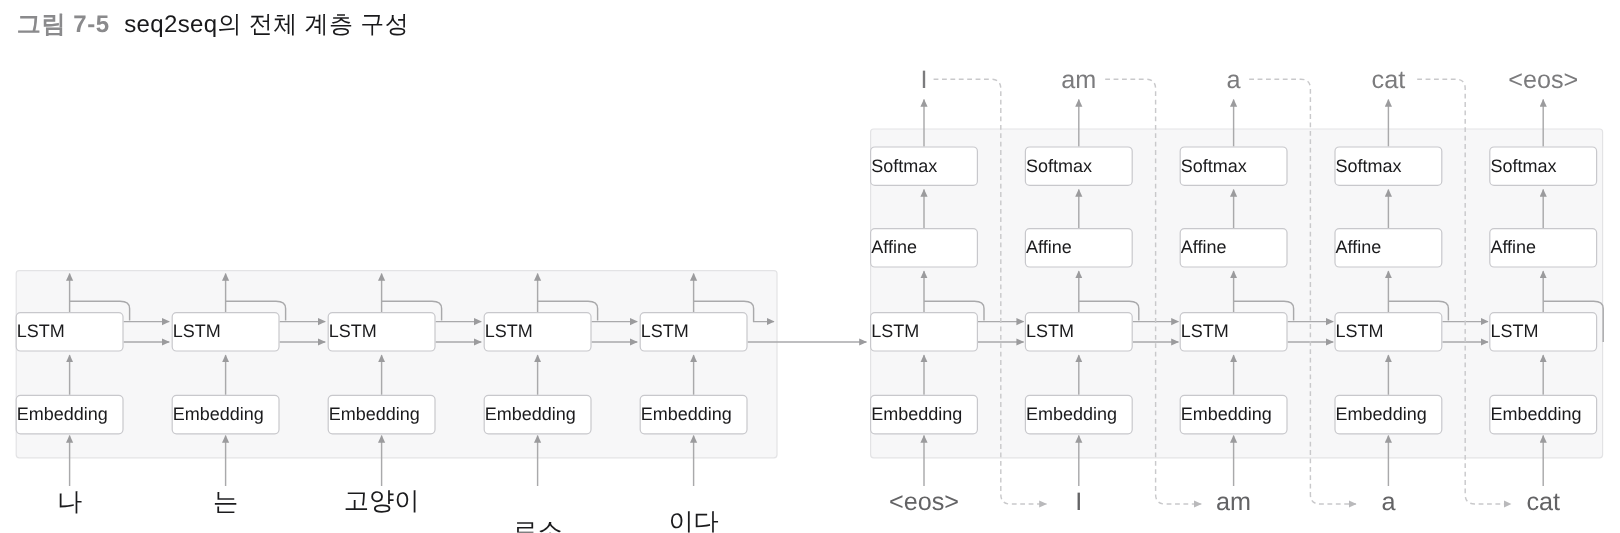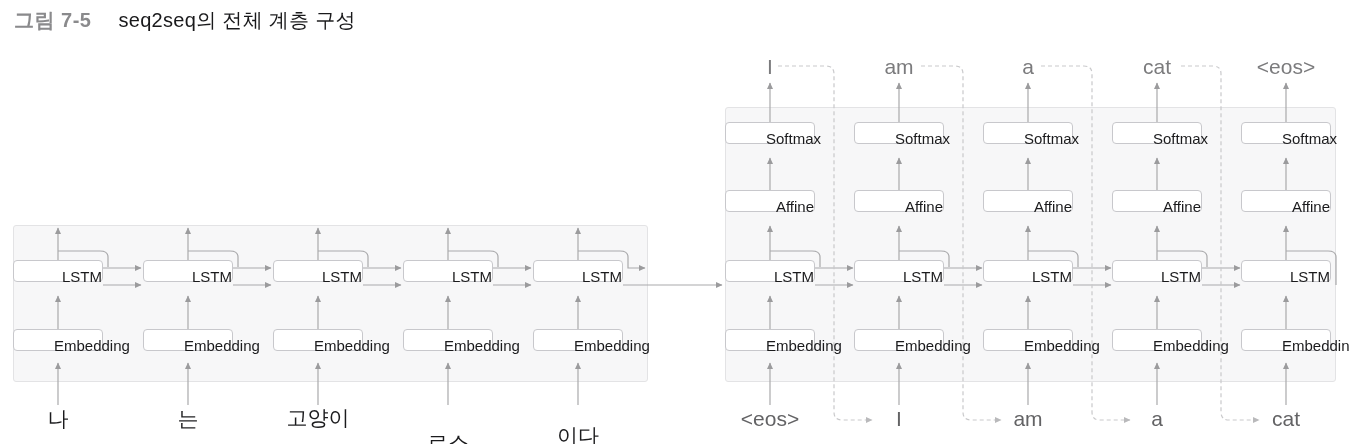--- a/index.html
+++ b/index.html
@@ -2,32 +2,32 @@
 <html><head>
 <meta charset="utf-8">
 <style>
   html,body{margin:0;padding:0;background:#ffffff;}
   .stage{
     position:relative;width:1350px;height:444px;overflow:hidden;
     font-family:"Liberation Sans","DejaVu Sans",sans-serif;background:#ffffff;
   }
   .fig-title{position:absolute;left:14px;top:7px;font-size:20px;white-space:nowrap;}
   .fig-title .lbl{color:#8a8a8c;font-weight:bold;margin-right:12px;letter-spacing:.5px;}
-  .fig-title .txt{color:#19191b;font-weight:500;letter-spacing:.3px;margin-left:15px;}
+  .fig-title .txt{color:#19191b;font-weight:500;letter-spacing:.3px;}
   .panel{
     position:absolute;background:#f7f7f8;border:1px solid #e3e3e5;border-radius:3px;
     box-sizing:border-box;
   }
   .panel.enc{left:13px;top:225px;width:635px;height:157px;}
   .panel.dec{left:725px;top:107px;width:611px;height:275px;}
   svg.wires{position:absolute;left:0;top:0;}
   .box{
-    position:absolute;width:90px;height:22px;line-height:31px;box-sizing:border-box;
+    position:absolute;width:90px;height:33px;line-height:31px;box-sizing:border-box;
     background:#ffffff;border:1px solid #c8c8cc;border-radius:4px;
-    text-align:right;font-size:15px;color:#1b1b1d;z-index:3;padding-left:40px;
+    text-align:left;font-size:15px;color:#1b1b1d;z-index:3;
   }
   .word{
     position:absolute;transform:translateX(-50%);white-space:nowrap;
     font-size:21px;line-height:24px;z-index:4;text-align:center;font-weight:500;
   }
   .word.enc-in{color:#1b1b1d;}
   .word.dec-out{color:#7b7b7d;font-weight:400;}
   .word.dec-in{color:#636365;font-weight:400;}
 </style>
 </head>

